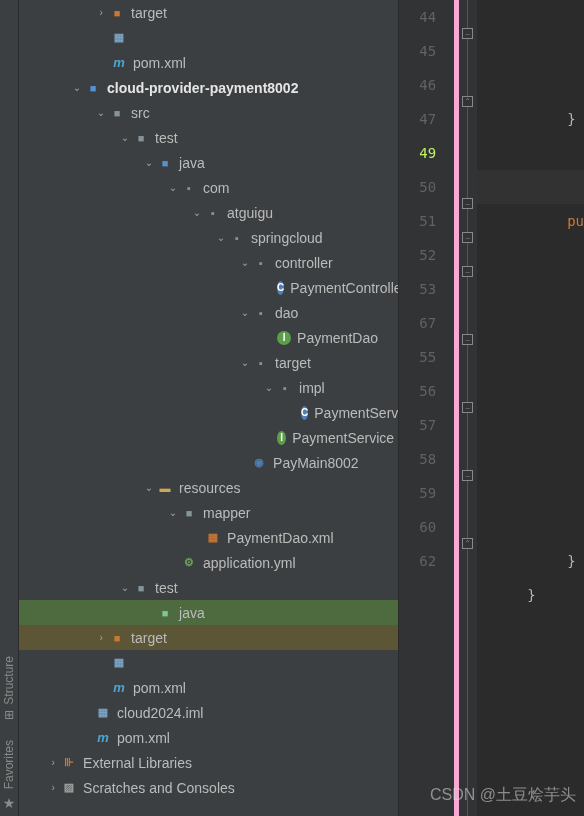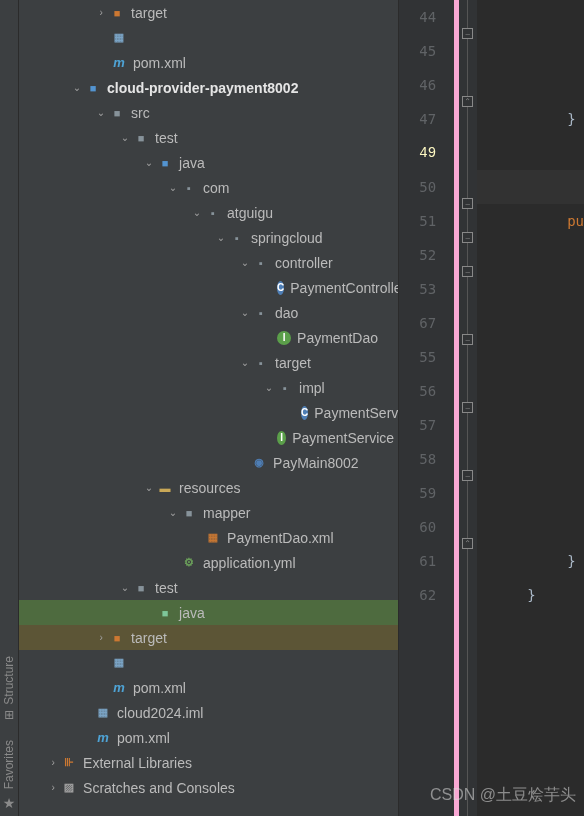--- a/index.html
+++ b/index.html
@@ -96,21 +96,21 @@
     .gutter {
       width: 60px;
       background: #313335;
       color: #606366;
       text-align: right;
       font-family: Consolas, monospace;
       font-size: 14px;
       border-right: 5px solid #f9a8d4;
     }
     .line-num { height: 34px; padding-right: 18px; line-height: 34px; position: relative; }
-    .line-num.current { color: #fef9c3; font-family: Liberation Mono, monospace; }
+    .line-num.current { color: #bef264; }
     .fold-region {
       width: 18px;
       background: #313335;
       position: relative;
     }
     .fold-line {
       position: absolute;
       left: 8px;
       top: 0;
       bottom: 0;
@@ -339,21 +339,20 @@
     <div class="line-num">51</div>
     <div class="line-num">52</div>
     <div class="line-num">53</div>
     <div class="line-num">67</div>
     <div class="line-num">55</div>
     <div class="line-num">56</div>
     <div class="line-num">57</div>
     <div class="line-num">58</div>
     <div class="line-num">59</div>
     <div class="line-num">60</div>
-    <div class="line-num">61</div>
     <div class="line-num">62</div>
   </div>
   <div class="fold-region">
     <div class="fold-line"></div>
     <div class="fold-marker" style="top:28px">–</div>
     <div class="fold-marker" style="top:96px">⌃</div>
     <div class="fold-marker" style="top:198px">–</div>
     <div class="fold-marker" style="top:232px">–</div>
     <div class="fold-marker" style="top:266px">–</div>
     <div class="fold-marker" style="top:334px">–</div>

